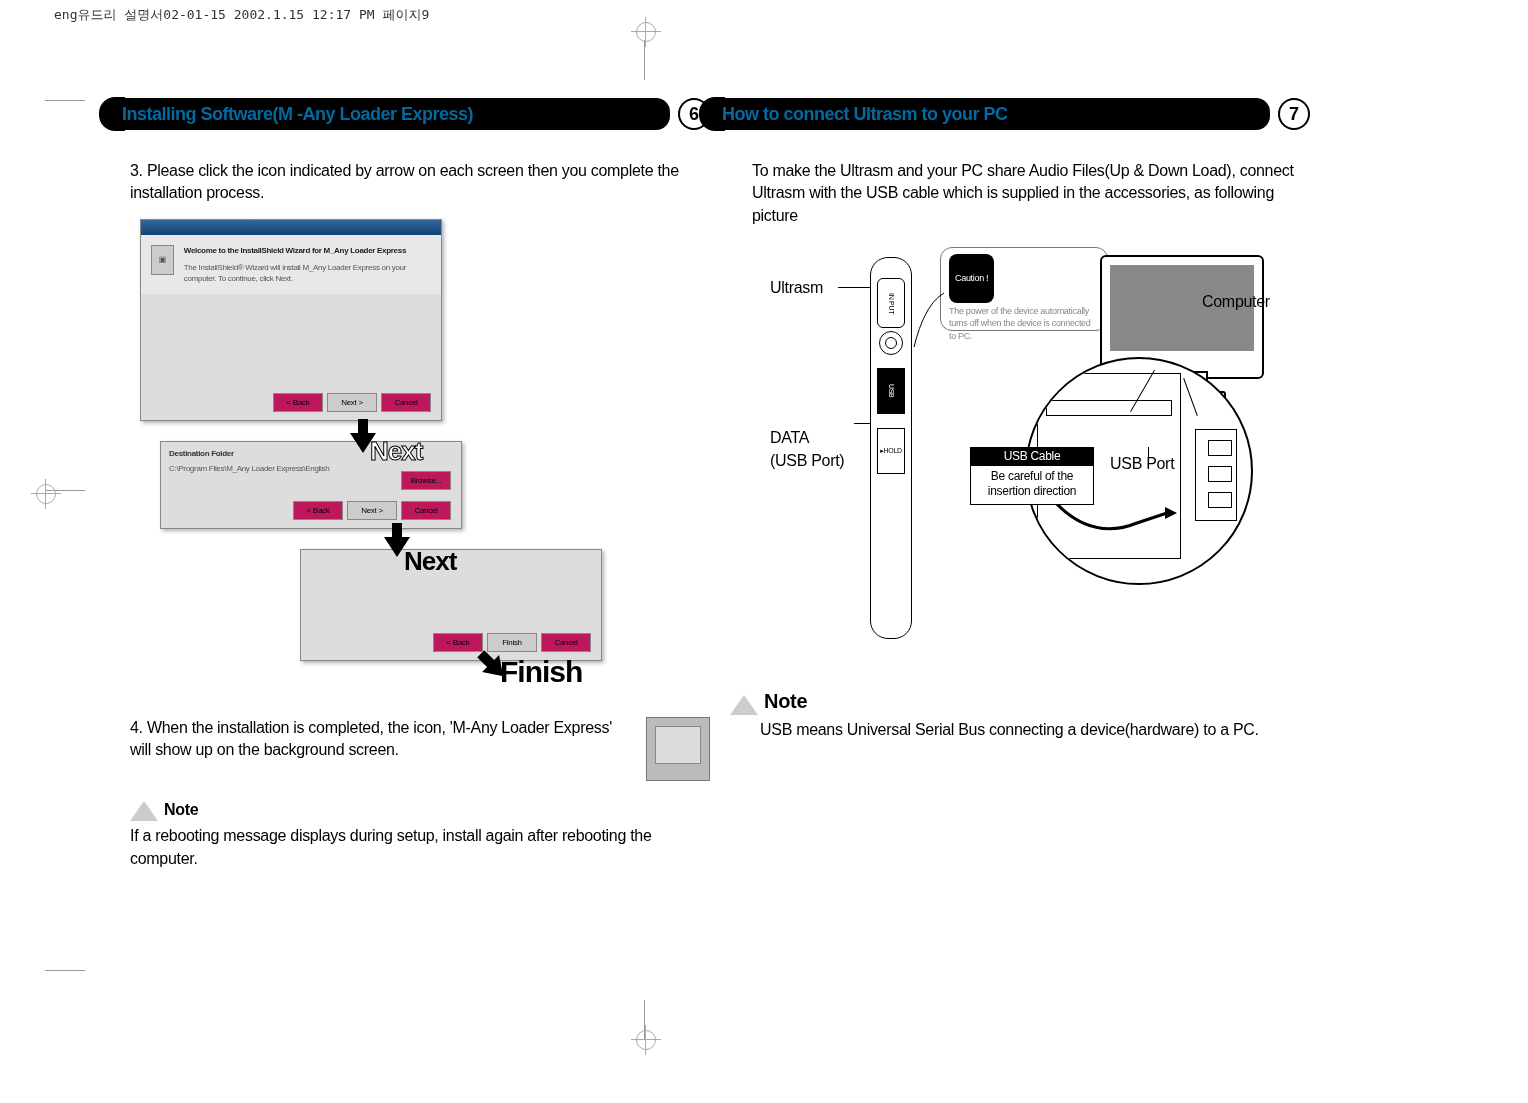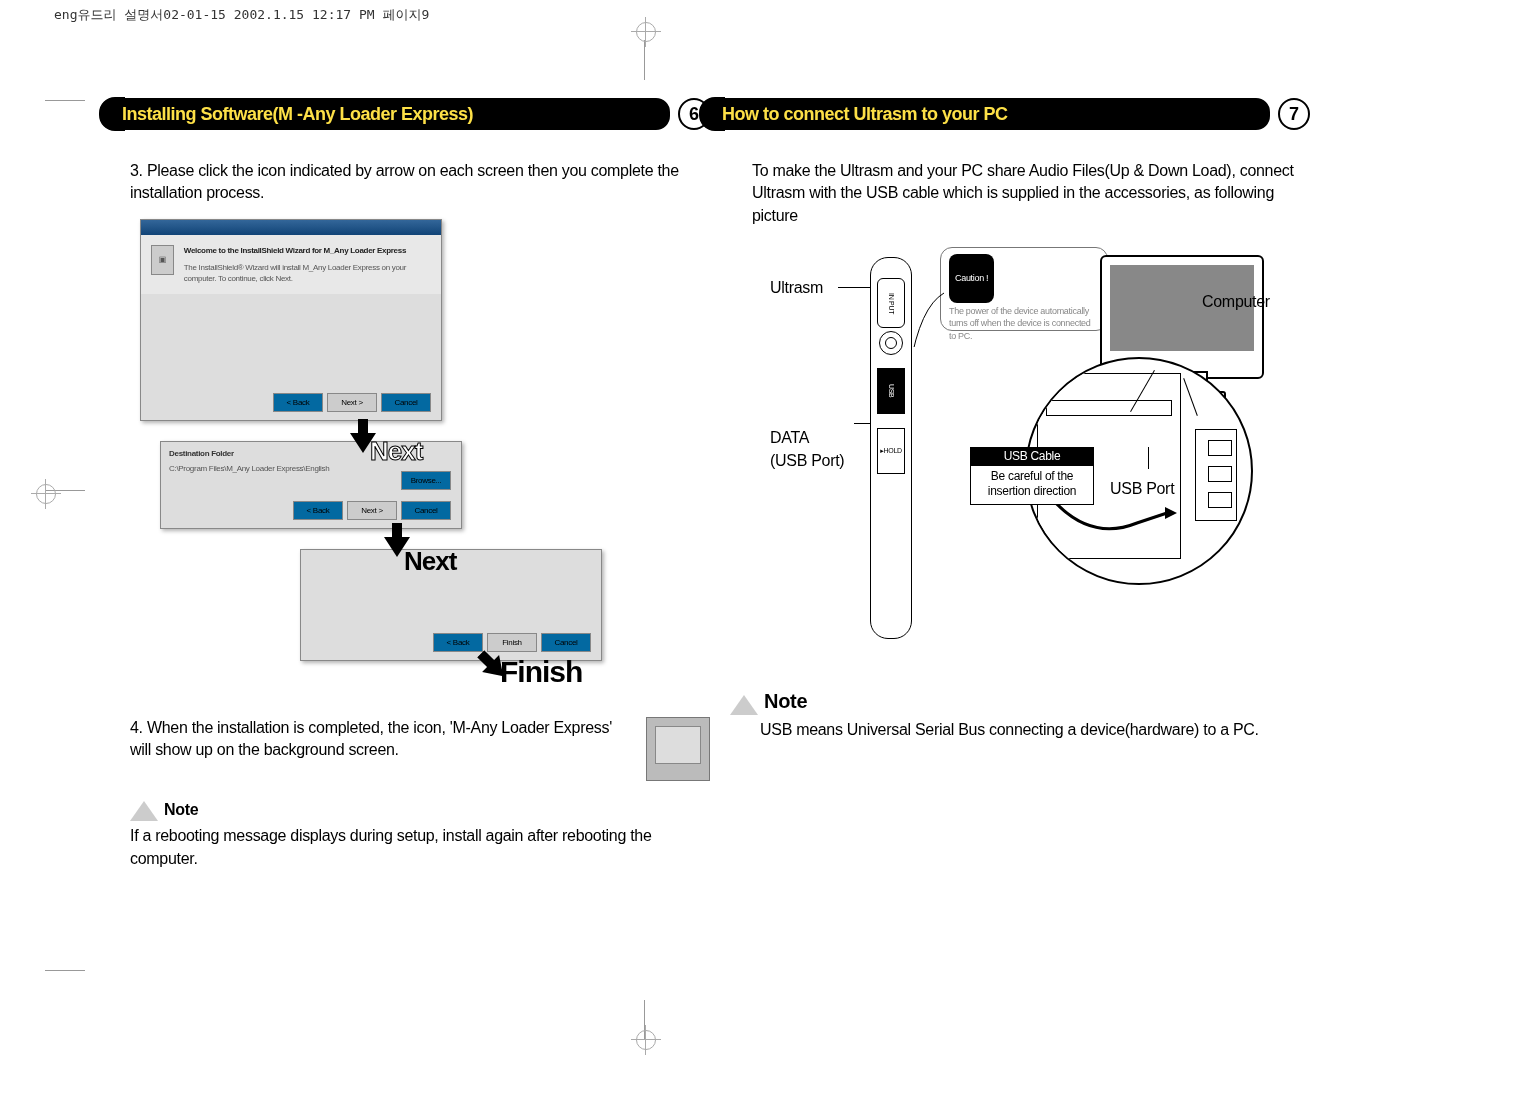--- a/index.html
+++ b/index.html
@@ -9,34 +9,34 @@
 .crop-mark.v { width:0; height:40px; border-left:1px solid #999; border-top:none; }
 .circle-mark { position:absolute; width:18px; height:18px; border:1px solid #aaa; border-radius:50%; }
 .circle-mark::before { content:""; position:absolute; left:-6px; top:8px; width:30px; height:0; border-top:1px solid #aaa; }
 .circle-mark::after { content:""; position:absolute; top:-6px; left:8px; height:30px; width:0; border-left:1px solid #aaa; }
 .page { position:absolute; width:610px; }
 .page.left { left:100px; top:98px; }
 .page.right { left:700px; top:98px; }
 .hdr { display:flex; align-items:center; margin-bottom:30px; }
 .hdr-bar { flex:1; height:28px; background:#000; border-radius:14px; position:relative; display:flex; align-items:center; padding-left:20px; border:2px solid #000; }
 .hdr-bar::before { content:""; position:absolute; left:-3px; top:-3px; bottom:-3px; width:22px; border:2px solid #000; border-radius:16px 0 0 16px; background:#fff; z-index:-1; }
-.hdr-title { color:#fde047; font-weight:bold; font-size:18px; letter-spacing:-0.5px; }
+.hdr-title { color:#0369a1; font-weight:bold; font-size:18px; letter-spacing:-0.5px; }
 .hdr-num { width:28px; height:28px; border:2px solid #000; border-radius:50%; display:flex; align-items:center; justify-content:center; font-weight:bold; margin-left:8px; font-size:18px; }
 .body { font-size:16px; line-height:1.4; padding-left:30px; letter-spacing:-0.3px; }
 .body p { margin:0 0 12px 0; }
 .indent { padding-left:22px; }
 .bullet { position:relative; padding-left:18px; }
 .bullet::before { content:""; position:absolute; left:0; top:7px; width:9px; height:9px; background:#000; border-radius:50%; }
 .figure { position:relative; margin:14px 0 28px 10px; width:470px; height:470px; }
 .win { position:absolute; background:#ddd; border:1px solid #888; box-shadow:2px 2px 4px rgba(0,0,0,0.3); }
 .win .titlebar { height:15px; background:linear-gradient(#369,#147); }
 .win .inner { padding:10px; font-size:8px; color:#555; display:flex; gap:10px; background:#e8e8e8; }
 .win .icon-box { width:28px; height:28px; background:#ccc; border:1px solid #888; display:flex; align-items:center; justify-content:center; }
 .win .btns { position:absolute; bottom:8px; right:10px; display:flex; gap:4px; }
-.win .btn { width:48px; height:17px; background:#0369a1; border:1px solid #888; font-size:8px; display:flex; align-items:center; justify-content:center; }
+.win .btn { width:48px; height:17px; background:#be185d; border:1px solid #888; font-size:8px; display:flex; align-items:center; justify-content:center; }
 .arrow-label { position:absolute; font-size:26px; font-weight:bold; letter-spacing:-1px; }
 .arrow-label.outline { color:#fff; -webkit-text-stroke:1px #000; }
 .arrow-shape { position:absolute; }
 .arrow-shape svg { display:block; }
 .figure2 { position:relative; margin:20px 0 10px 40px; width:510px; height:400px; }
 .device { position:absolute; left:100px; top:10px; width:40px; height:380px; border:1.5px solid #000; border-radius:18px; background:#fff; }
 .device .section { position:absolute; left:6px; right:6px; border:1px solid #000; font-size:7px; text-align:center; writing-mode:vertical-rl; display:flex; align-items:center; justify-content:center; }
 .device .sec1 { top:20px; height:48px; border-radius:6px; }
 .device .sec-circle { position:absolute; top:73px; left:8px; width:22px; height:22px; border:1.5px solid #000; border-radius:50%; }
 .device .sec-circle::after { content:""; position:absolute; left:5px; top:5px; width:10px; height:10px; border:1px solid #000; border-radius:50%; }
@@ -229,21 +229,21 @@
           </div>
         </div>
         <div class="line" style="left:372px; top:120px; width:1px; height:48px; transform:rotate(30deg);"></div>
         <div class="line" style="left:420px; top:130px; width:1px; height:40px; transform:rotate(-20deg);"></div>
 
         <div class="callout-box cb-usb">
           <div class="hd">USB Cable</div>
           <div>Be careful of the insertion direction</div>
         </div>
 
-        <div class="label-sm" style="left:340px; top:231px;">USB Port</div>
+        <div class="label-sm" style="left:340px; top:206px;">USB Port</div>
         <div class="line" style="left:378px; top:200px; width:1px; height:22px;"></div>
       </div>
 
       <div class="note" style="margin-top:40px;">
         <div><span class="note-tri"></span><span class="note-title">Note</span></div>
         <div class="note-body" style="padding-left:30px;">USB means Universal Serial Bus connecting a device(hardware) to a PC.</div>
       </div>
     </div>
   </div>
 </div>

